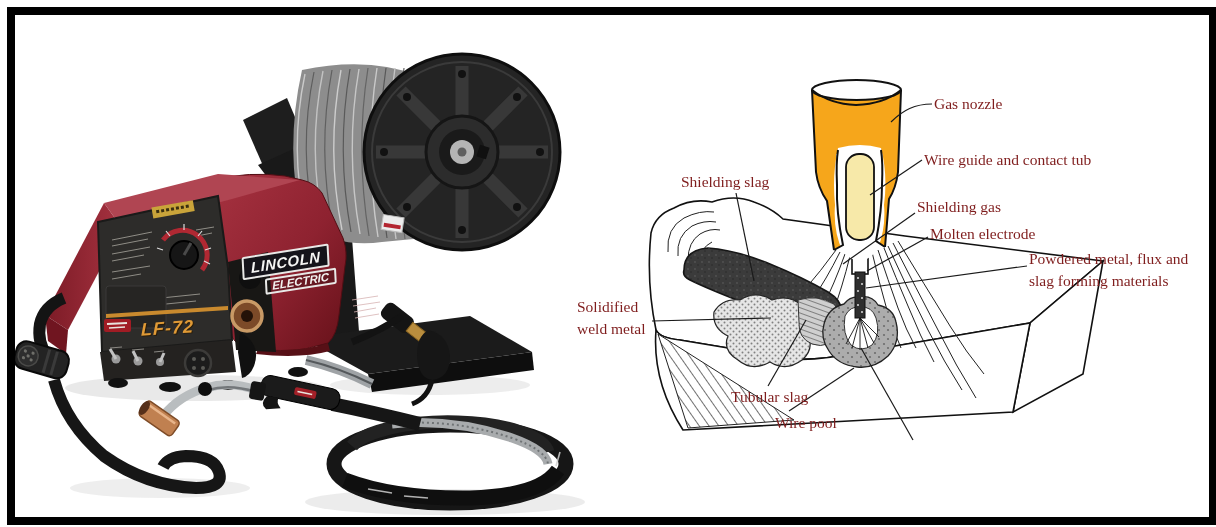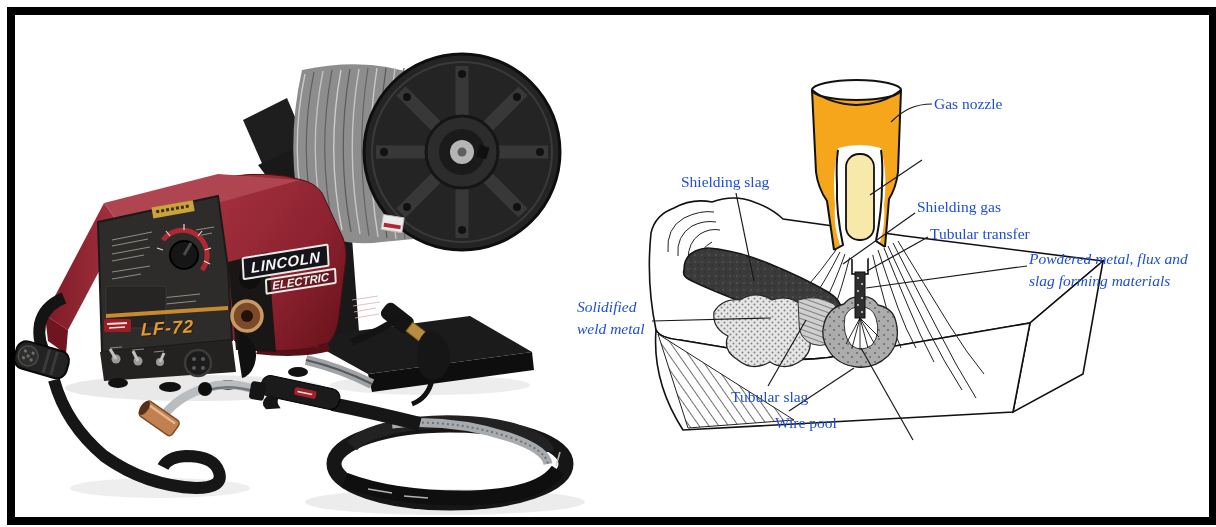--- a/index.html
+++ b/index.html
@@ -1,23 +1,23 @@
 <!DOCTYPE html>
 <html><head>
 <meta charset="utf-8">
 <style>
   html,body{margin:0;padding:0;background:#ffffff;}
   #canvas{position:relative;width:1216px;height:527px;background:#fff;overflow:hidden;
           font-family:"Liberation Serif",serif;}
   .frame{position:absolute;left:7px;top:7px;width:1194px;height:502px;
          border:8px solid #000;pointer-events:none;}
   svg{position:absolute;left:0;top:0;}
-  .dlabel{position:absolute;font:15.5px/1.4 "Liberation Serif",serif;color:#1d4ed8;
+  .dlabel{position:absolute;font:15.5px/1.4 "Liberation Serif",serif;color:#7f1d1d;
           white-space:nowrap;}
-  .dlabel.wrap{white-space:normal;font-style:italic;}
+  .dlabel.wrap{white-space:normal;}
   .brand{position:absolute;left:243px;top:250px;transform:rotate(-9deg);}
   .lincoln-box{display:inline-block;background:#15141a;color:#f5f5f3;border:2px solid #e9e9e7;
      padding:1px 7px;font:italic bold 15px "Liberation Sans",sans-serif;letter-spacing:.5px;
      transform:skewX(-6deg);border-radius:2px;}
   .electric-box{display:block;width:fit-content;margin:2px 0 0 20px;border:2px solid #e9e9e7;
      color:#f2f2ef;padding:0 5px;font:italic bold 11.5px "Liberation Sans",sans-serif;
      transform:skewX(-6deg);border-radius:2px;background:rgba(20,10,10,.25);}
   .lf72{position:absolute;left:141px;top:318px;font:italic bold 18px "Liberation Sans",sans-serif;
      color:#e09a36;letter-spacing:1px;transform:rotate(-4deg) skewX(-4deg);
      text-shadow:1px 1px 0 #2a1c08;}
@@ -360,22 +360,23 @@
       <path d="M736,193 L754,281"></path>
       <path d="M652,321 L771,318"></path>
       <path d="M768,386 L806,320"></path>
       <path d="M789,411 L854,368"></path>
       <path d="M913,440 L861,348"></path>
     </g>
   </g>
 </svg>
 
 <div class="dlabel" style="left:934px;top:93px">Gas nozzle</div>
+<div class="dlabel" style="left:924px;top:149px">Wire guide and contact tub</div>
 <div class="dlabel" style="left:917px;top:196px">Shielding gas</div>
-<div class="dlabel" style="left:930px;top:223px">Tubular transfer</div>
+<div class="dlabel" style="left:930px;top:223px">Molten electrode</div>
 <div class="dlabel wrap" style="left:1029px;top:248px;width:172px">Powdered metal, flux and slag forming materials</div>
 <div class="dlabel" style="left:681px;top:171px">Shielding slag</div>
 <div class="dlabel wrap" style="left:577px;top:296px;width:80px">Solidified weld metal</div>
 <div class="dlabel" style="left:731px;top:386px">Tubular slag</div>
 <div class="dlabel" style="left:775px;top:412px">Wire pool</div>
 
 <div class="brand">
   <span class="lincoln-box">LINCOLN</span>
   <span class="electric-box">ELECTRIC</span>
 </div>

